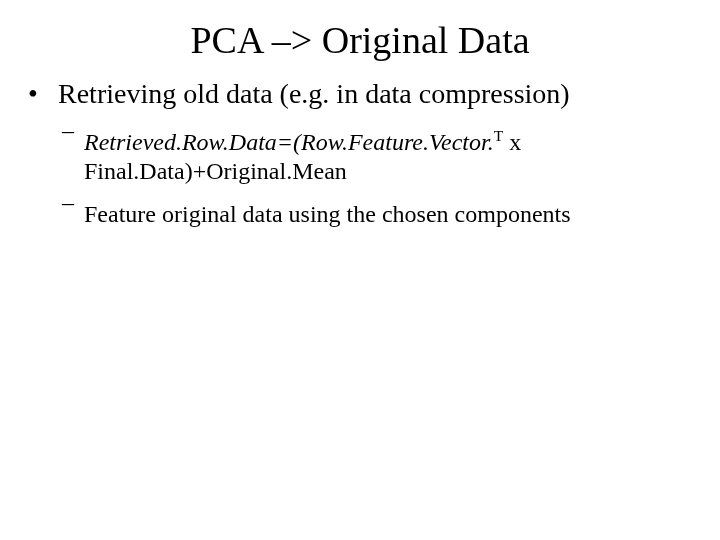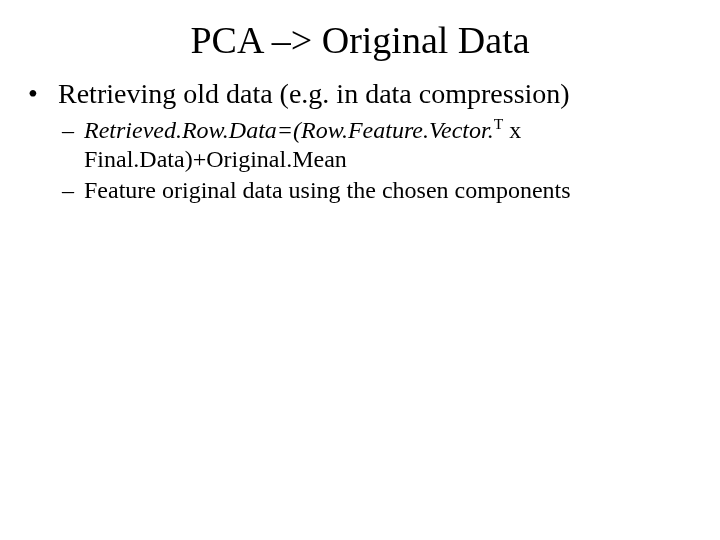--- a/index.html
+++ b/index.html
@@ -48,20 +48,21 @@
     line-height: 1.2;
     padding-left: 38px;
     margin-top: 2px;
   }
   .sub .marker {
     width: 22px;
     flex: 0 0 22px;
   }
   .sub .text {
     flex: 1;
+    margin-top: 12px;
   }
   .formula {
     font-style: italic;
   }
   .formula .upright {
     font-style: normal;
   }
   .sup {
     font-style: normal;
     font-size: 0.65em;

